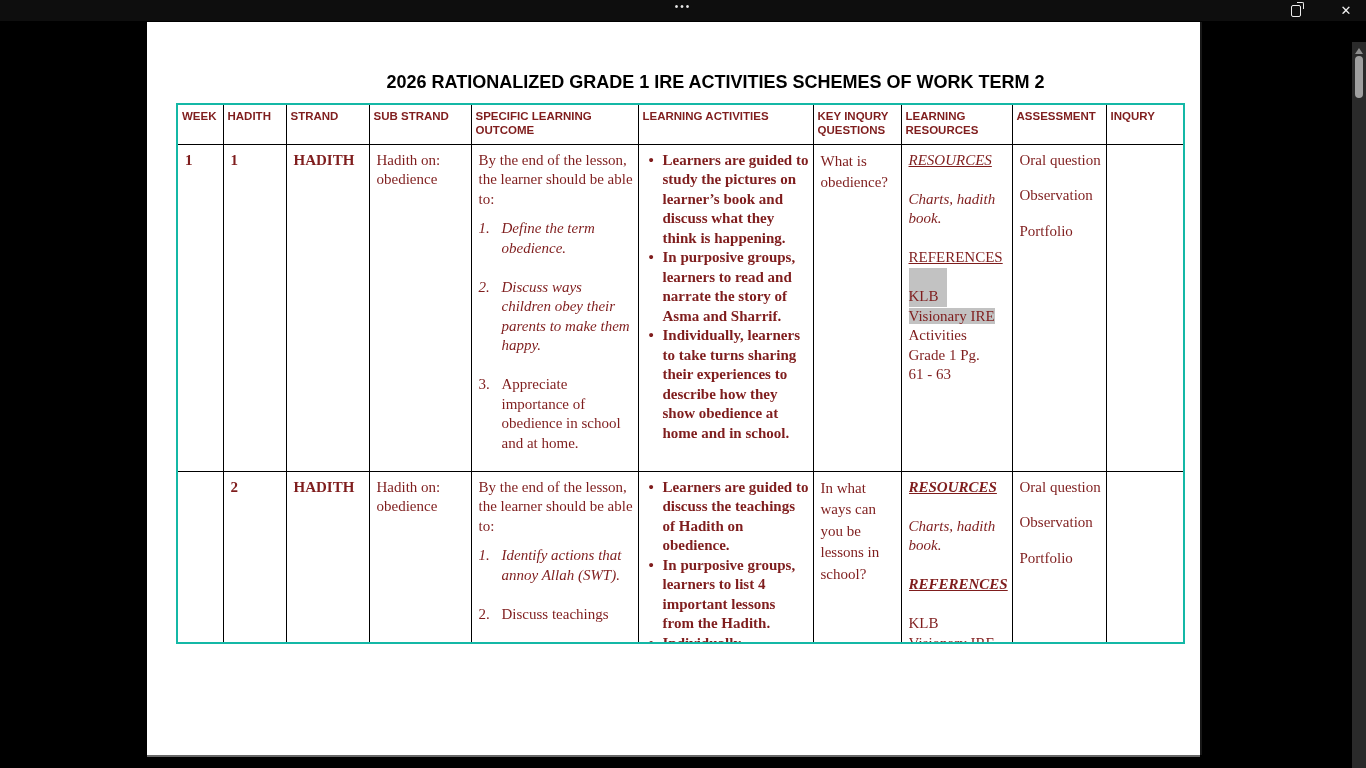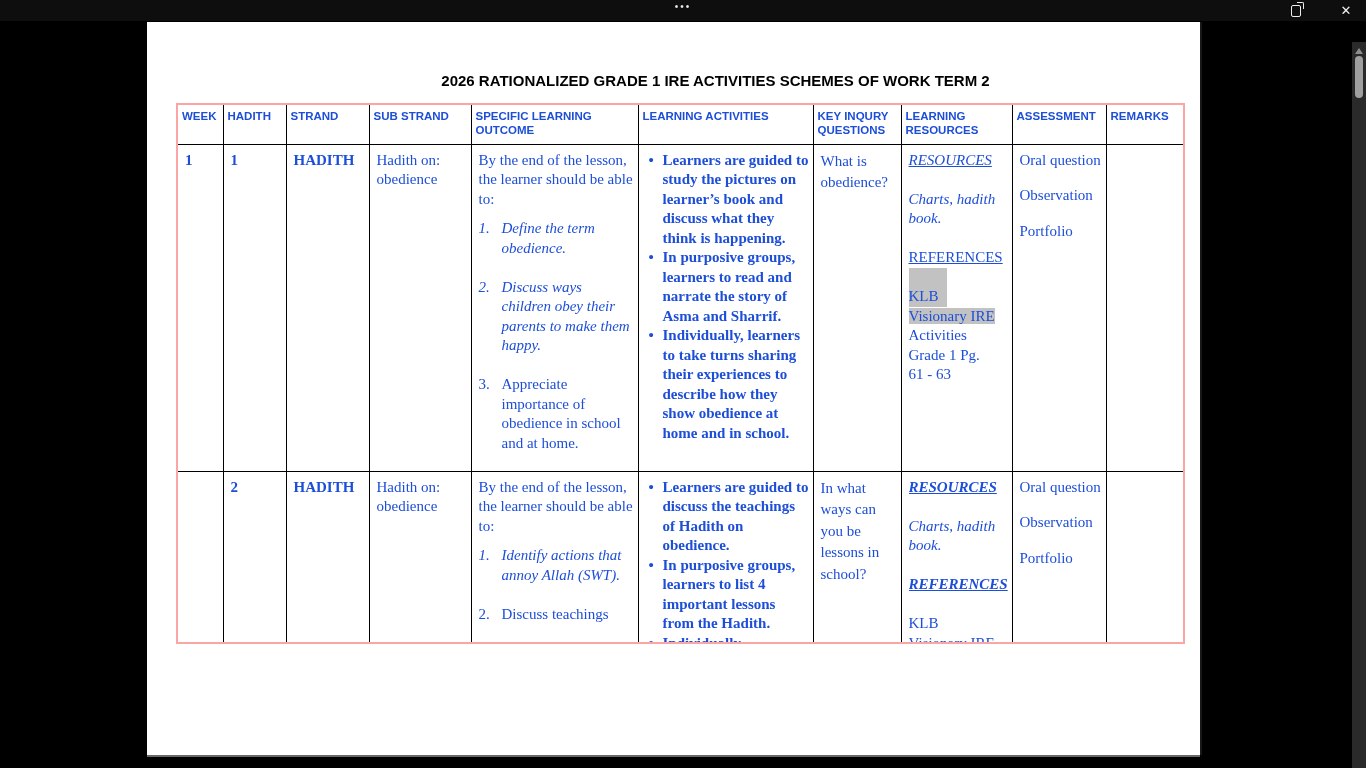--- a/index.html
+++ b/index.html
@@ -16,31 +16,31 @@
   .restore-glyph::after { content:""; position:absolute; right:-4px; top:-4px; width:6px; height:6px;
                           border-top:1px solid #ededed; border-right:1px solid #ededed; border-radius:0 2px 0 0; }
   .btn-close { right:6px; width:28px; color:#f2f2f2; font-family:"Liberation Sans", sans-serif; font-size:13px; }
 
   
   .canvas { position:absolute; left:0; top:21px; width:1366px; height:747px; background:#000; }
   .page { position:absolute; left:147px; top:1px; width:1053px; height:733px; background:#ffffff;
           box-shadow:0 2px 0 rgba(190,190,190,.55), 2px 0 0 rgba(70,70,70,.35); }
 
   .doc-title { position:absolute; left:29px; top:50px; width:1007px; padding-left:72px; text-align:center;
-               font-family:"Liberation Sans", sans-serif; font-weight:700; font-size:15px; color:#000; }
+               font-family:"Liberation Sans", sans-serif; font-weight:700; font-size:18px; color:#000; }
 
   
   .scrollbar { position:absolute; right:0; top:21px; width:14px; height:747px; background:#2a2a2a; }
   .scroll-arrow { position:absolute; left:3px; width:0; height:0; cursor:pointer; }
   .arrow-up { top:6px; border-left:4px solid transparent; border-right:4px solid transparent; border-bottom:6px solid #8d8d8d; }
   .scroll-thumb { position:absolute; left:3px; top:14px; width:8px; height:42px; background:#9f9f9f; border-radius:4px; cursor:pointer; }
 
   
   table.sow { position:absolute; left:29px; top:81px; width:1007px; border-collapse:collapse; table-layout:fixed;
-              border:2px solid #fca5a5; font-size:15px; line-height:19.5px; color:#1d4ed8; }
+              border:2px solid #14b8a6; font-size:15px; line-height:19.5px; color:#7f1d1d; }
   .sow th, .sow td { border:1px solid #000; vertical-align:top; text-align:left; overflow:hidden; }
   .sow th { font-family:"Liberation Sans", sans-serif; font-weight:700; font-size:11.5px; line-height:14px;
             padding:4px 2px 3px 4px; height:40px; }
   .sow td { padding:6px 3px 0 7px; }
   tr.row-1 { height:327px; }
   tr.row-2 { height:171px; }
   .clip { height:164px; overflow:hidden; }
 
   .b { font-weight:700; }
   .u { text-decoration:underline; }
@@ -96,21 +96,21 @@
         <tr>
           <th>WEEK</th>
           <th>HADITH</th>
           <th>STRAND</th>
           <th>SUB STRAND</th>
           <th>SPECIFIC LEARNING OUTCOME</th>
           <th>LEARNING ACTIVITIES</th>
           <th>KEY INQURY QUESTIONS</th>
           <th>LEARNING RESOURCES</th>
           <th>ASSESSMENT</th>
-          <th>REMARKS</th>
+          <th>INQURY</th>
         </tr>
       </thead>
       <tbody>
 
         <tr class="row-1">
           <td class="b">1</td>
           <td class="b">1</td>
           <td class="b">HADITH</td>
           <td>Hadith on: obedience</td>
           <td>

